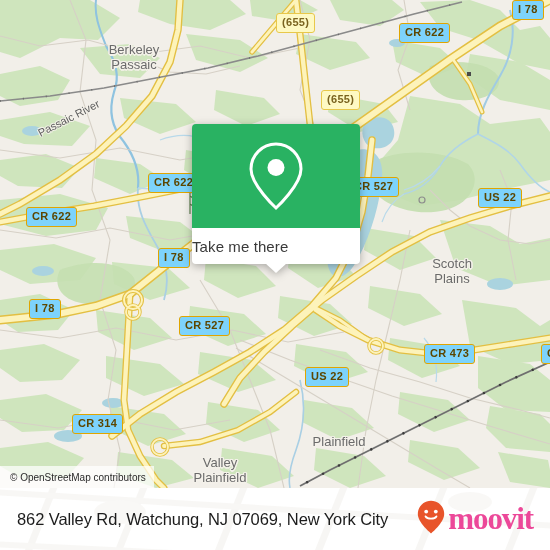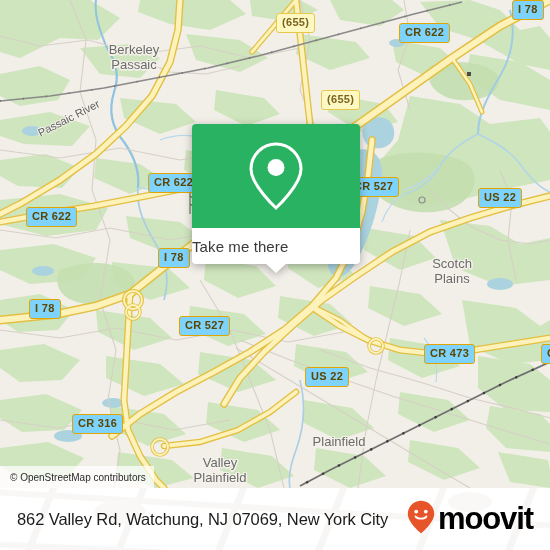--- a/index.html
+++ b/index.html
@@ -158,24 +158,24 @@
     right: 17px;
     top: 16px;
     display: flex;
     align-items: center;
     height: 30px;
   }
   #logo-pin { margin-right: 3px; display: block; }
   #logo-word {
     font-size: 31px;
     font-weight: bold;
-    color: #000000;
+    color: #ec4899;
     letter-spacing: -1.1px;
     line-height: 30px;
-    font-family: Liberation Sans, sans-serif;
+    font-family: Liberation Serif, serif;
   }
 </style>
 </head>
 <body>
 
 <div id="root">
 
   <div id="map">
     <svg width="550" height="488" viewBox="0 0 550 488" xmlns="http://www.w3.org/2000/svg">
       <defs>
@@ -388,21 +388,21 @@
     <div class="shield soft" style="left:321px; top:90px;">(655)</div>
     <div class="shield" style="left:148px; top:173px;">CR 622</div>
     <div class="shield" style="left:26px;  top:207px;">CR 622</div>
     <div class="shield" style="left:348px; top:177px;">CR 527</div>
     <div class="shield" style="left:478px; top:188px;">US 22</div>
     <div class="shield" style="left:158px; top:248px;">I 78</div>
     <div class="shield" style="left:29px;  top:299px;">I 78</div>
     <div class="shield" style="left:179px; top:316px;">CR 527</div>
     <div class="shield" style="left:305px; top:367px;">US 22</div>
     <div class="shield" style="left:424px; top:344px;">CR 473</div>
-    <div class="shield" style="left:72px;  top:414px;">CR 316</div>
+    <div class="shield" style="left:72px;  top:414px;">CR 314</div>
     <div class="shield" style="left:541px; top:344px;">C</div>
 
     <div id="callout">
       <div id="callout-top">
         <span>
           <svg width="56" height="70" viewBox="0 0 56 70" xmlns="http://www.w3.org/2000/svg">
             <path d="M28 3 C14.2 3 3 14.2 3 28 C3 44 28 67 28 67 C28 67 53 44 53 28 C53 14.2 41.8 3 28 3 Z" fill="none" stroke="#ffffff" stroke-width="3"></path>
             <circle cx="28" cy="26.5" r="8.5" fill="#ffffff"></circle>
           </svg>
         </span>

